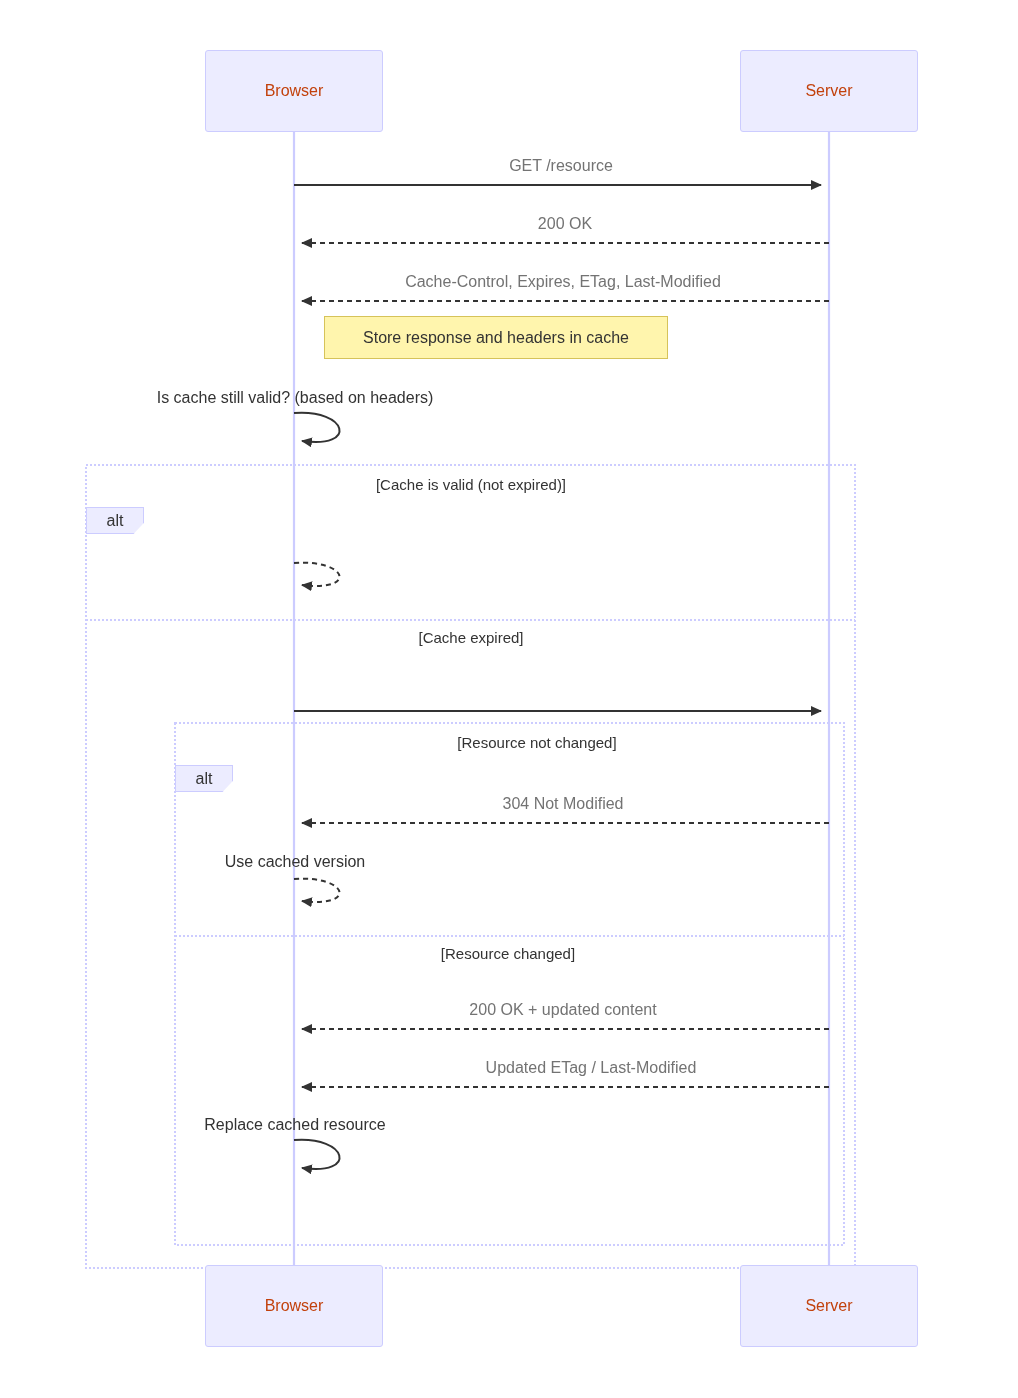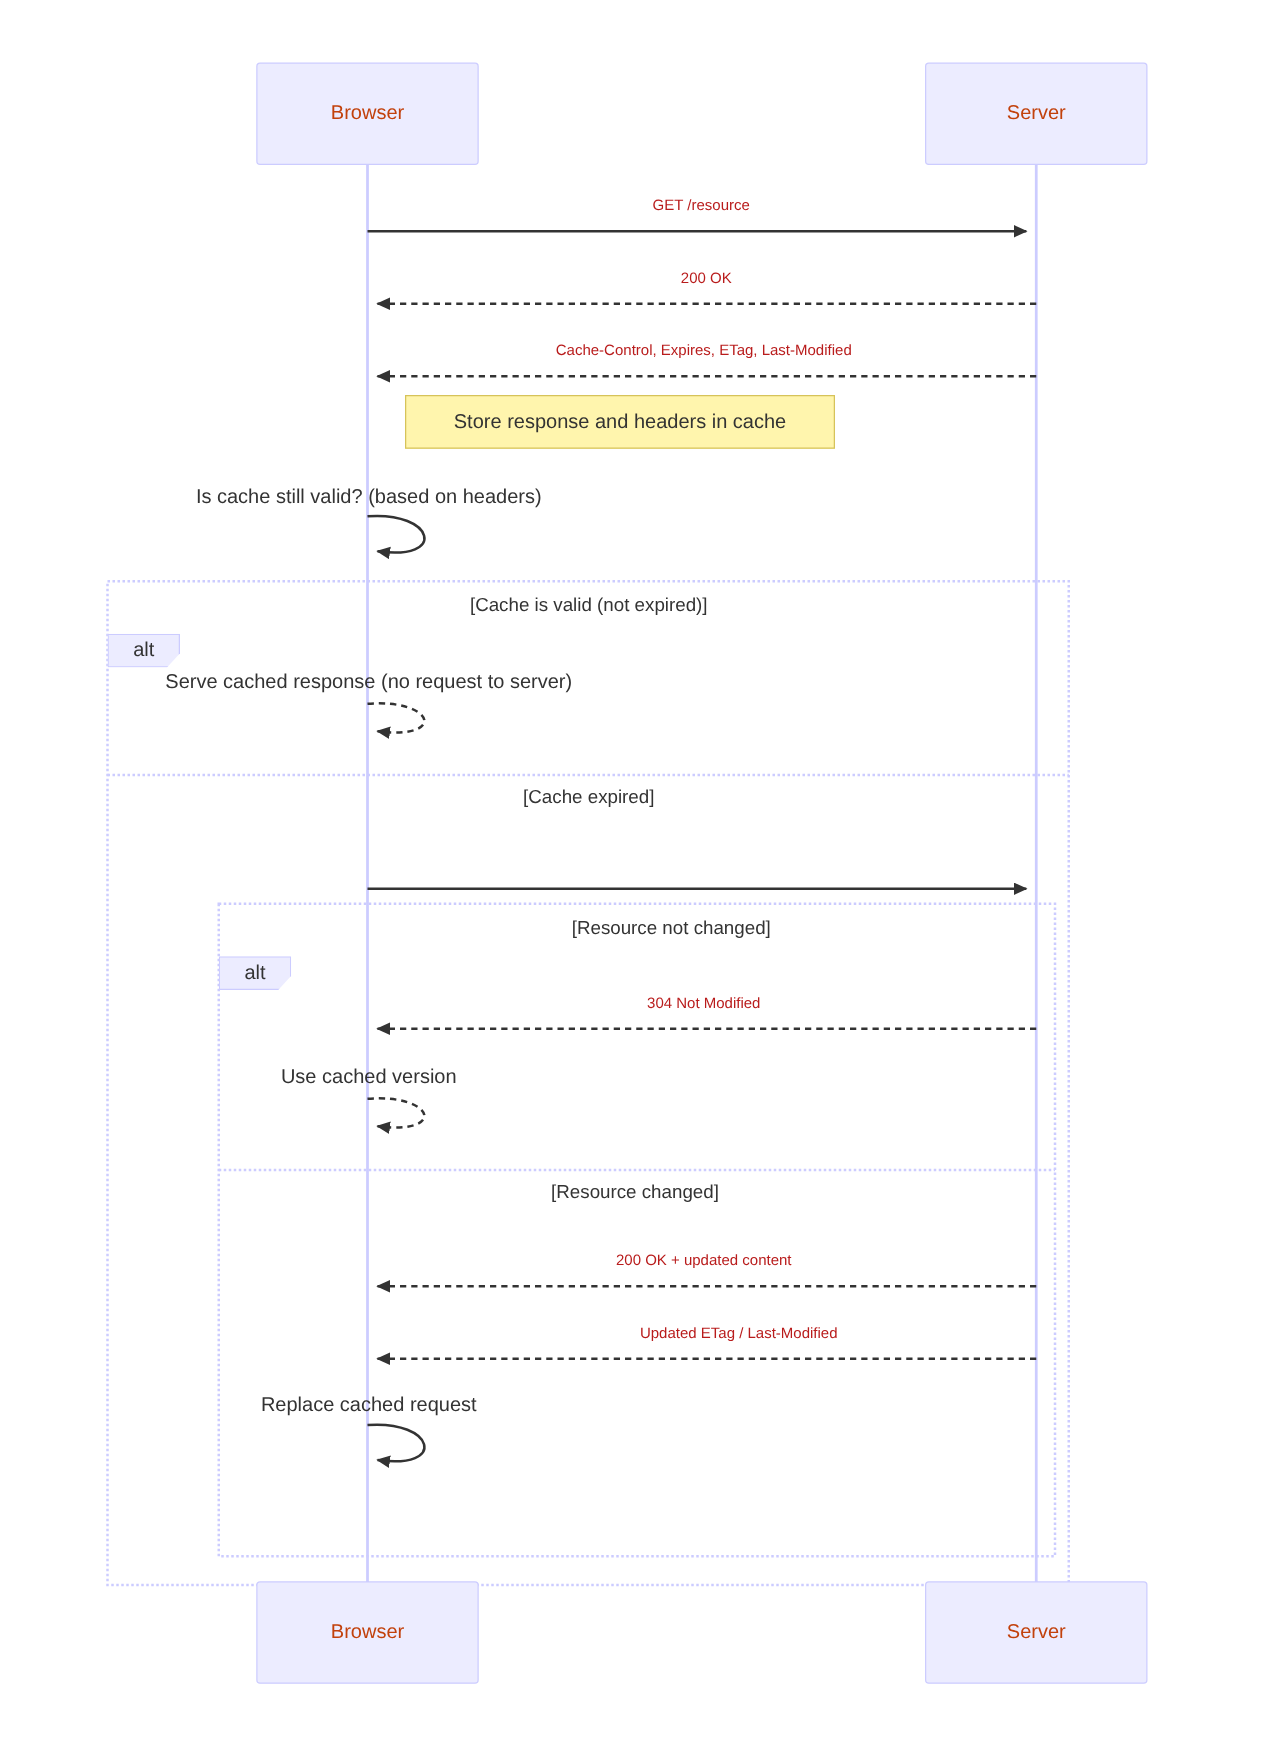--- a/index.html
+++ b/index.html
@@ -64,22 +64,22 @@
     display: flex;
     align-items: center;
     justify-content: center;
     clip-path: polygon(0 0, 100% 0, 100% 58%, 82% 100%, 0 100%);
     font-size: 16px;
     color: #333333;
     margin-top: 39px;
   }
   .msg-label {
     position: absolute;
-    font-size: 12px;
-    color: #b91c1c;
+    font-size: 16px;
+    color: #737373;
     white-space: nowrap;
     transform: translateX(-50%);
   }
   .cond-label {
     position: absolute;
     font-size: 15px;
     color: #333333;
     white-space: nowrap;
     transform: translateX(-50%);
     font-weight: normal;
@@ -170,23 +170,22 @@
   <div class="msg-label" style="left:563px; top:273px;">Cache-Control, Expires, ETag, Last-Modified</div>
   <div class="msg-label" style="left:563px; top:795px;">304 Not Modified</div>
   <div class="msg-label" style="left:563px; top:1001px;">200 OK + updated content</div>
   <div class="msg-label" style="left:591px; top:1059px;">Updated ETag / Last-Modified</div>
 
   <div class="note-box" style="left:324px; top:316px; width:344px; height:43px;">
     <span class="note-label">Store response and headers in cache</span>
   </div>
 
   <div class="loop-label" style="left:295px; top:389px;">Is cache still valid? (based on headers)</div>
-  <div class="loop-label" style="left:295px; top:537px;">Serve cached response (no request to server)</div>
   <div class="loop-label" style="left:295px; top:853px;">Use cached version</div>
-  <div class="loop-label" style="left:295px; top:1116px;">Replace cached request</div>
+  <div class="loop-label" style="left:295px; top:1116px;">Replace cached resource</div>
 
   <div class="alt-tag" style="left:86px; top:468px; width:58px; height:27px;">alt</div>
   <div class="cond-label" style="left:471px; top:476px;">[Cache is valid (not expired)]</div>
   <div class="cond-label" style="left:471px; top:629px;">[Cache expired]</div>
 
   <div class="alt-tag" style="left:175px; top:726px; width:58px; height:27px;">alt</div>
   <div class="cond-label" style="left:537px; top:734px;">[Resource not changed]</div>
   <div class="cond-label" style="left:508px; top:945px;">[Resource changed]</div>
 
 </div>

